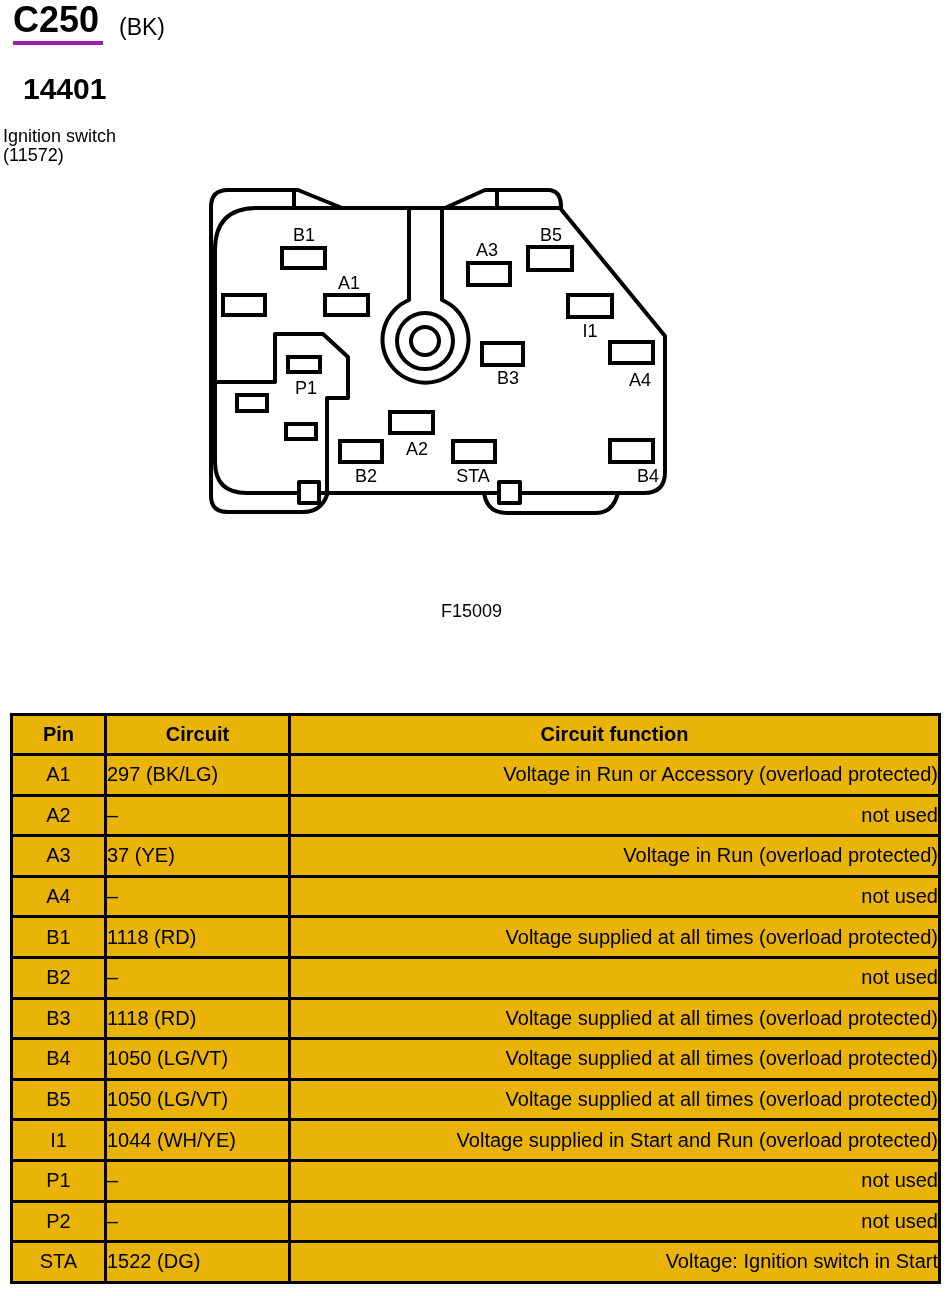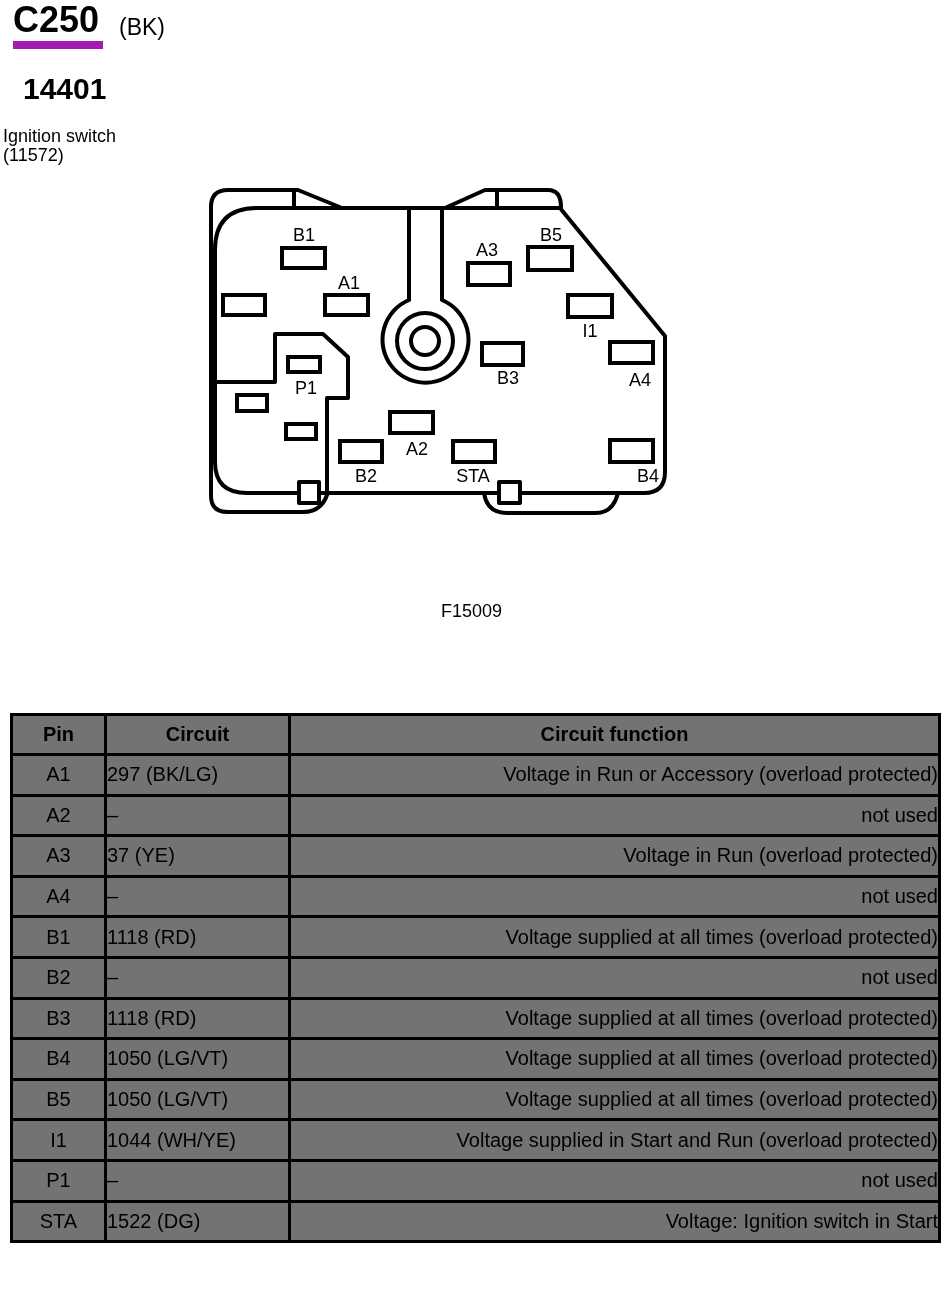--- a/index.html
+++ b/index.html
@@ -7,39 +7,39 @@
     width:950px;height:1296px;position:relative;
     background:#ffffff;color:#000000;
     font-family:"Liberation Sans","DejaVu Sans",sans-serif;
     overflow:hidden;
   }
   .abs{position:absolute;}
   
   .connector-id{
     left:13px;top:4px;
     font-size:36px;font-weight:bold;line-height:32px;
-    border-bottom:8px solid #a21caf;
+    border-bottom:4px solid #a21caf;
     padding:0 4px 5px 0;
     width:max-content;
   }
   .connector-color{left:119px;top:14px;font-size:23px;}
   .part-number{left:23px;top:72px;font-size:30px;font-weight:bold;}
   .component{left:3px;top:127px;font-size:18px;line-height:19px;}
   
   .figure-caption{left:441px;top:601px;font-size:18px;}
   svg.connector{left:190px;top:180px;}
   .ol{fill:none;stroke:#000;stroke-width:4;stroke-linejoin:round;stroke-linecap:round;}
   .body-fill{fill:#fff;}
   .wh{fill:#fff;}
   .pin-slot{fill:#fff;stroke:#000;stroke-width:4;}
   .pin-label{font-family:"Liberation Sans","DejaVu Sans",sans-serif;font-size:18px;fill:#000;text-anchor:middle;}
   
   table.pin-table{
     position:absolute;left:10px;top:713px;
-    border-collapse:collapse;table-layout:fixed;background:#737373;
+    border-collapse:collapse;table-layout:fixed;background:#eab308;
   }
   .pin-table th,.pin-table td{
     border:3px solid #000;
     font-size:20px;vertical-align:middle;padding:0;
     overflow:hidden;white-space:nowrap;
   }
   .pin-table th{height:37px;font-weight:bold;text-align:center;}
   .pin-table td{height:37.6px;}
   td.col-pin{text-align:center;}
   td.col-circuit{text-align:left;}
@@ -173,18 +173,23 @@
         <td class="col-pin">I1</td>
         <td class="col-circuit">1044 (WH/YE)</td>
         <td class="col-function">Voltage supplied in Start and Run (overload protected)</td>
       </tr>
       <tr>
         <td class="col-pin">P1</td>
         <td class="col-circuit">–</td>
         <td class="col-function">not used</td>
       </tr>
       <tr>
+        <td class="col-pin">P2</td>
+        <td class="col-circuit">–</td>
+        <td class="col-function">not used</td>
+      </tr>
+      <tr>
         <td class="col-pin">STA</td>
         <td class="col-circuit">1522 (DG)</td>
         <td class="col-function">Voltage: Ignition switch in Start</td>
       </tr>
     </tbody>
 </table>
 
 </body></html>

